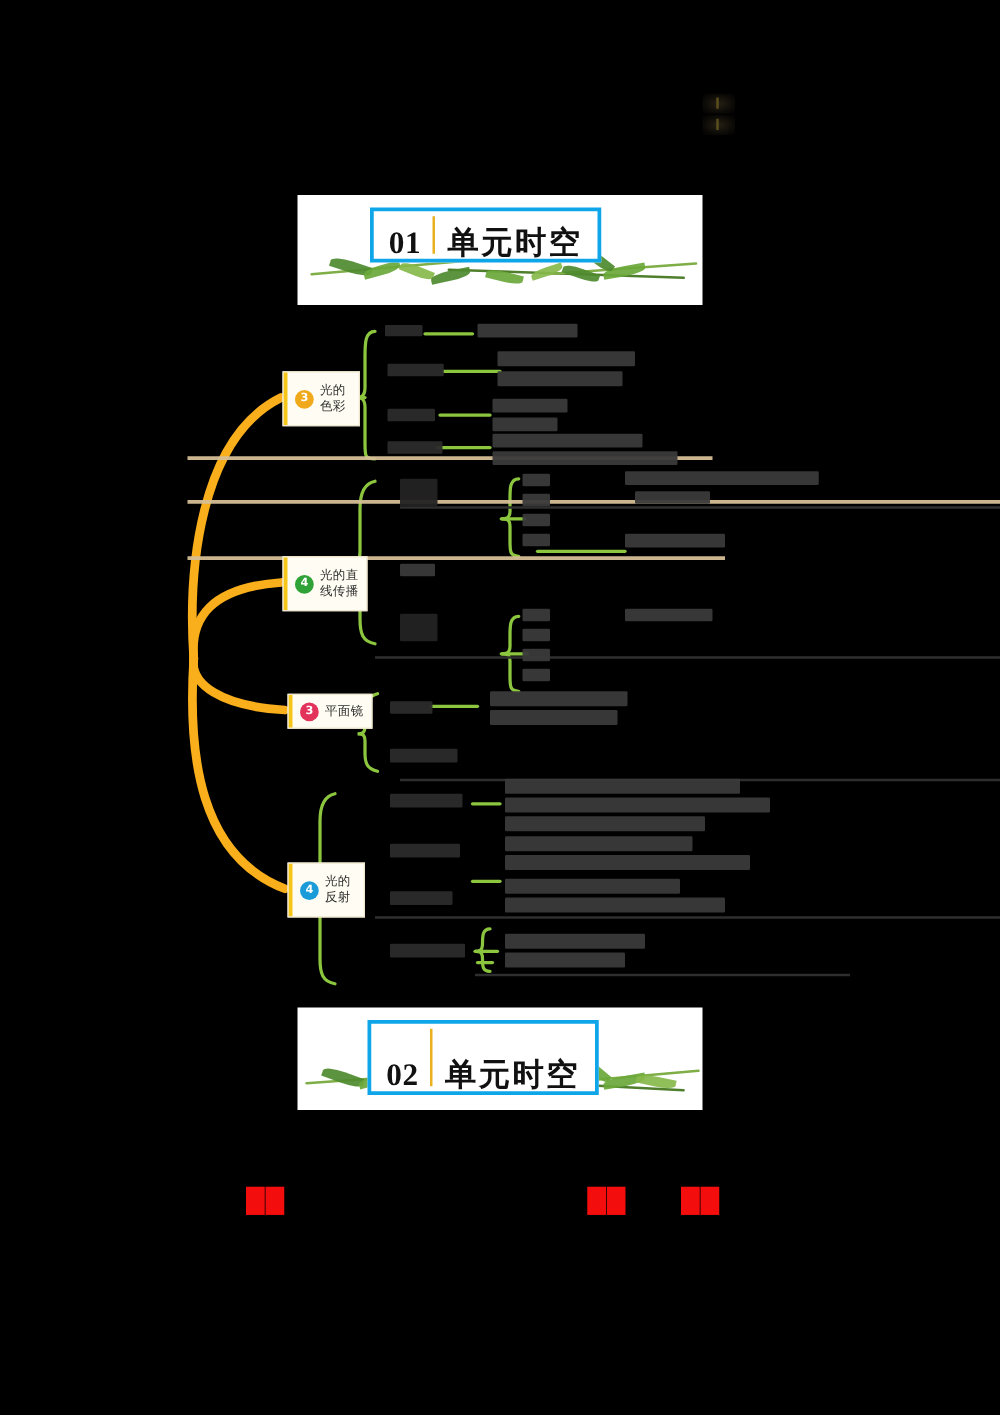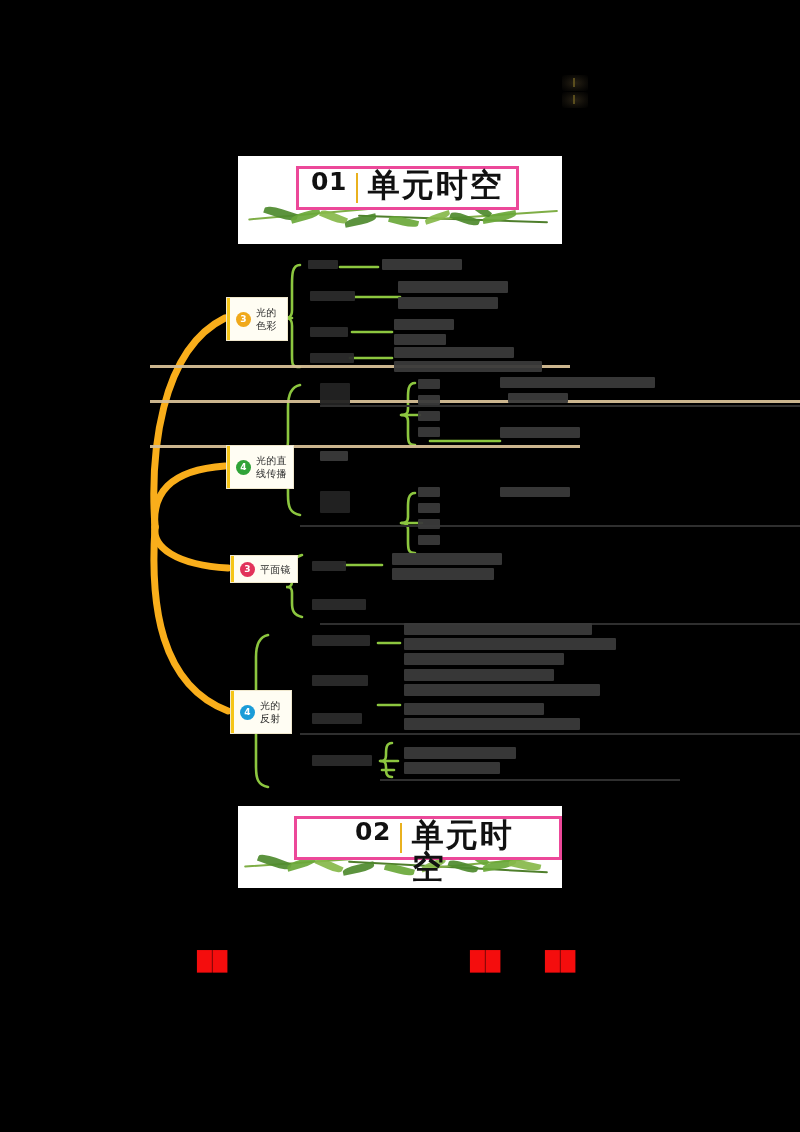--- a/index.html
+++ b/index.html
@@ -8,26 +8,26 @@
 
   .page{position:absolute;inset:0;background:#000;}
 
   
   .topmark{position:absolute;width:26px;height:16px;border-radius:2px;
            background:radial-gradient(ellipse at 50% 50%,#262014 0%,#0d0b07 60%,#000 100%);}
   .topmark .tick{position:absolute;left:11px;top:3px;width:2px;height:9px;background:#6e5f22;opacity:.75;}
 
   
   .banner{position:absolute;background:#fff;overflow:hidden;}
-  .banner .box{position:absolute;border:3px solid #ec4899;background:#fff;
-               display:flex;align-items:flex-start;box-sizing:border-box;z-index:3;}
+  .banner .box{position:absolute;border:3px solid #0ea5e9;background:#fff;
+               display:flex;align-items:flex-end;box-sizing:border-box;z-index:3;font-family:Liberation Serif, serif;}
   .banner .num{font-weight:bold;font-size:25px;color:#111;padding:0 9px 0 12px;
                letter-spacing:.5px;line-height:1;}
   .banner .divider{width:2px;align-self:stretch;background:#E9B11F;margin:4px 0;}
-  .banner .ttl{font-weight:bold;font-size:32px;color:#111;padding:0 12px 0 10px;
+  .banner .ttl{font-weight:bold;font-size:25px;color:#111;padding:0 12px 0 10px;
                letter-spacing:2px;line-height:1;}
 
   .leaf{position:absolute;background:#4e8a2e;border-radius:50% 0 50% 0;transform-origin:0 0;opacity:.92;}
   .leaf.l2{background:#6aa83a;}
   .leaf.l3{background:#87b84a;}
   .stem{position:absolute;height:2px;background:#7fae46;border-radius:2px;}
   .stem.dark{background:#4f7f2c;}
 
   
   .mind{position:absolute;left:0;top:255px;width:800px;height:540px;}
@@ -235,21 +235,21 @@
     <div class="leaf l2" style="left:48px;top:58px;width:30px;height:8px;transform:rotate(-16deg);"></div>
     <div class="leaf l3" style="left:80px;top:50px;width:28px;height:8px;transform:rotate(24deg);"></div>
     <div class="leaf" style="left:104px;top:62px;width:32px;height:8px;transform:rotate(-12deg);"></div>
     <div class="leaf l2" style="left:148px;top:56px;width:30px;height:8px;transform:rotate(15deg);"></div>
     <div class="leaf l3" style="left:182px;top:60px;width:26px;height:7px;transform:rotate(-20deg);"></div>
     <div class="leaf" style="left:212px;top:52px;width:30px;height:8px;transform:rotate(18deg);"></div>
     <div class="leaf l2" style="left:244px;top:58px;width:34px;height:8px;transform:rotate(-10deg);"></div>
     <div class="leaf l3" style="left:272px;top:52px;width:32px;height:8px;transform:rotate(12deg);"></div>
     <div class="leaf" style="left:206px;top:32px;width:26px;height:8px;transform:rotate(-44deg);"></div>
     <div class="leaf l2" style="left:230px;top:38px;width:28px;height:8px;transform:rotate(40deg);"></div>
-    <div class="box" style="left:56px;top:10px;height:44px;padding-left:46px;">
+    <div class="box" style="left:56px;top:10px;height:60px;">
       <span class="num">02</span>
       <span class="divider"></span>
       <span class="ttl">单元时空</span>
     </div>
   </div>
 
   <div class="redtxt" style="left:197px;top:950px;">██</div>
   <div class="redtxt" style="left:470px;top:950px;">██</div>
   <div class="redtxt" style="left:545px;top:950px;">██</div>
 

